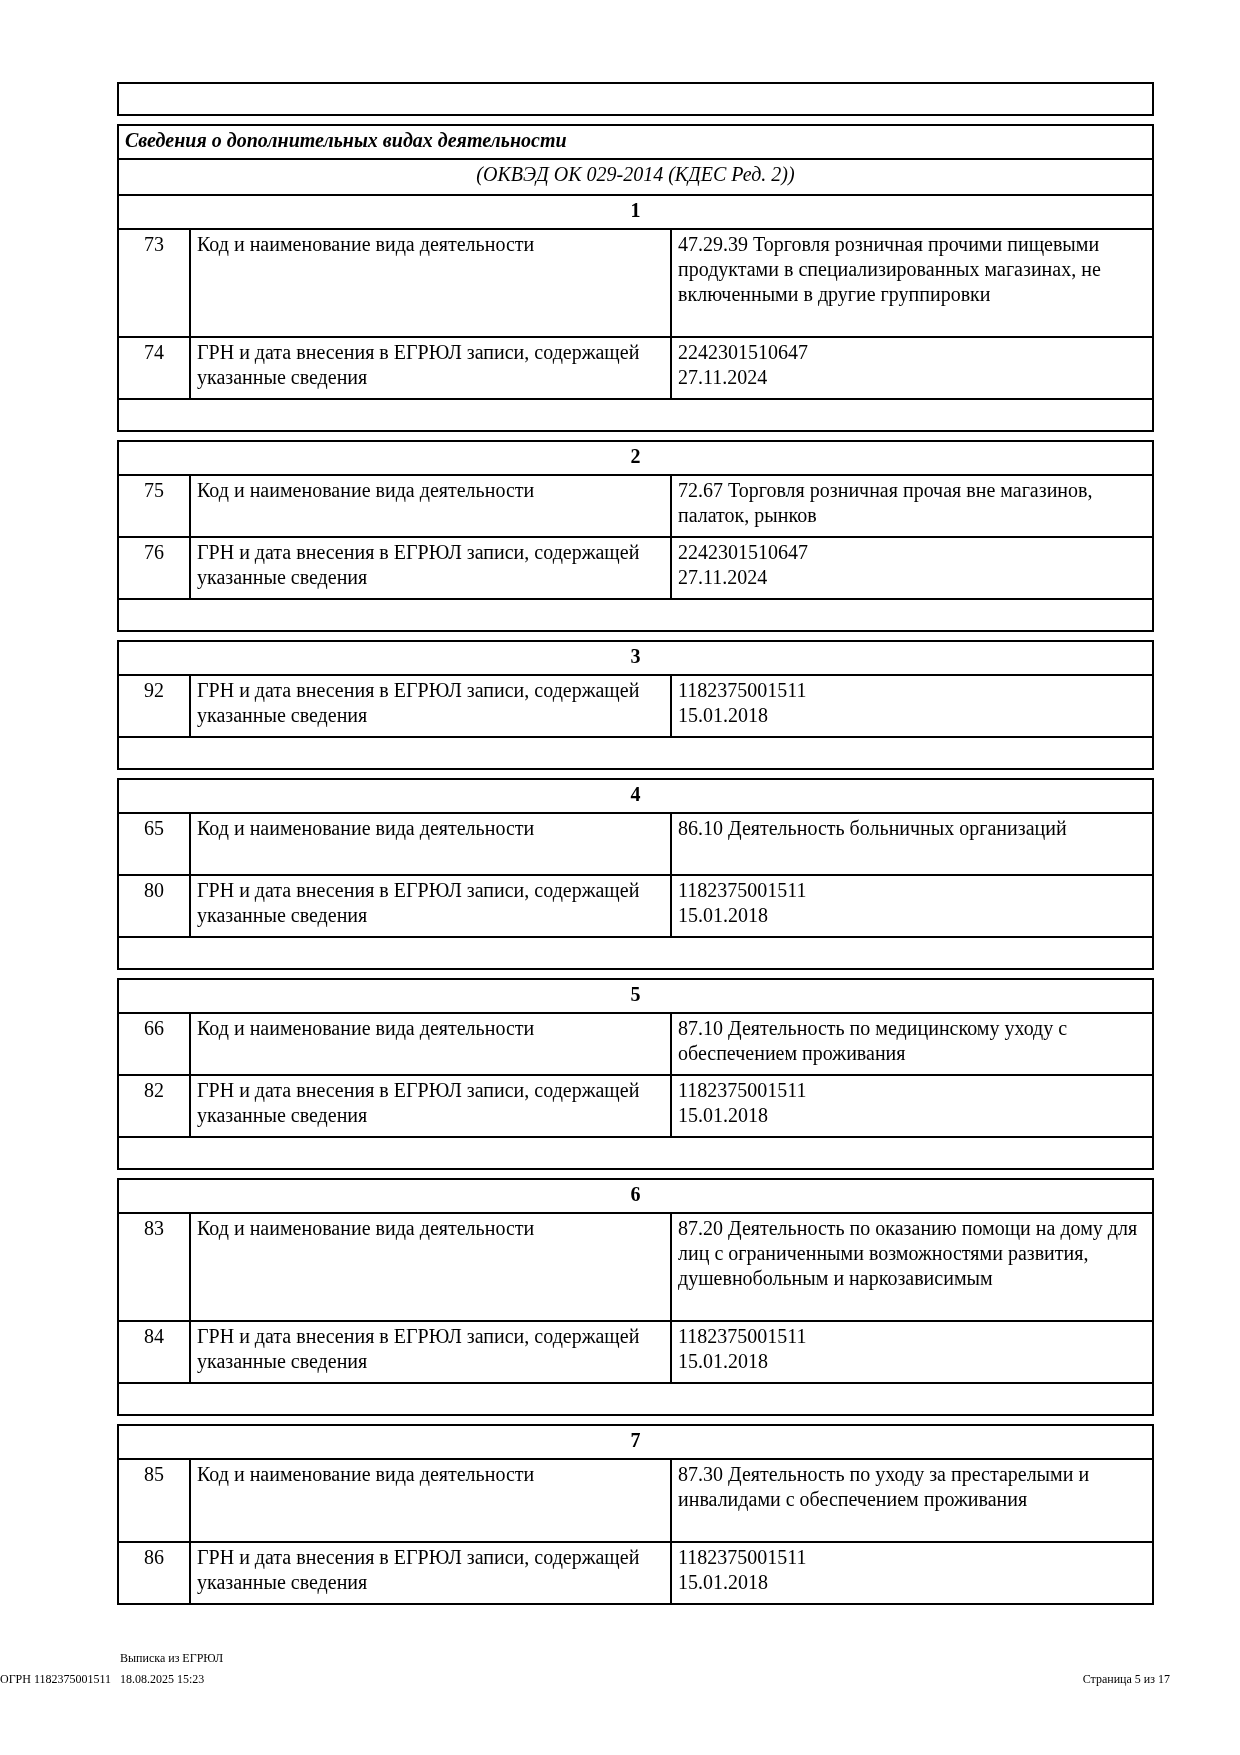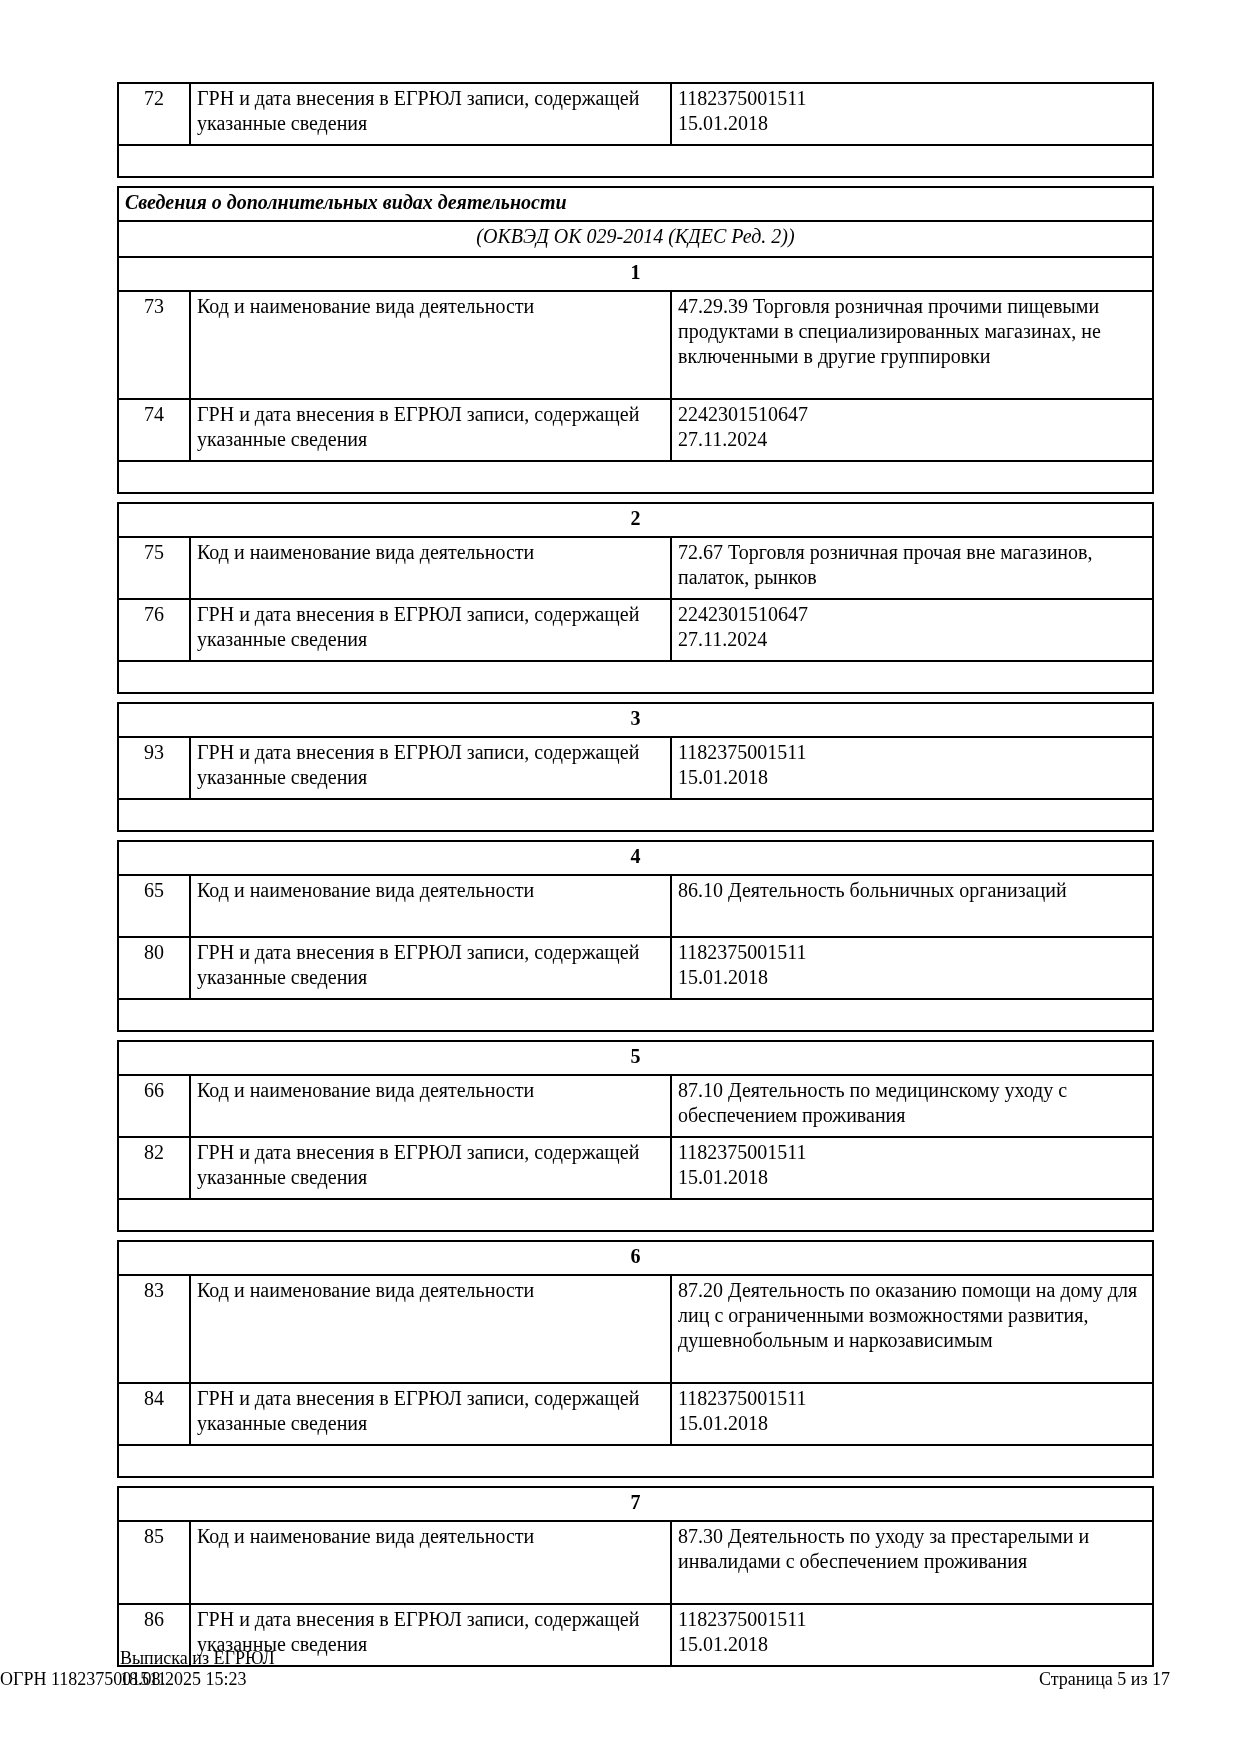--- a/index.html
+++ b/index.html
@@ -57,47 +57,39 @@
   tr.spacer td { height: 30px; padding: 0; }
 
   td.h1 { height: 28px; }
   td.h2 { height: 56px; }
   td.h3 { height: 77px; }
   td.h4 { height: 102px; }
 
   .footer {
     position: absolute;
     top: 1648px; left: 0; right: 0; height: 46px;
-    font-size: 18px; line-height: 21px;
+    font-size: 12px; line-height: 21px;
   }
   .f-left { position: absolute; left: 120px; top: 0; }
   .f-center { position: absolute; left: 0; right: 0; top: 21px; text-align: left; }
   .f-right { position: absolute; right: 70px; top: 21px; }
 </style>
 </head>
 <body>
 
 <div class="page">
   <div class="doc">
 
     <table class="blk">
       <colgroup>
           <col class="c1">
           <col class="c2">
           <col class="c3">
         </colgroup>
       <tbody>
-        <tr>
-          <td class="num">72</td>
-          <td class="lbl">ГРН и дата внесения в ЕГРЮЛ записи, содержащей указанные сведения</td>
-          <td class="val h2">
-            <div>1182375001511</div>
-            <div>15.01.2018</div>
-          </td>
-        </tr>
         <tr class="spacer">
             <td colspan="3"></td>
           </tr>
       </tbody>
     </table>
 
     <table class="blk">
       <colgroup>
           <col class="c1">
           <col class="c2">
@@ -165,21 +157,21 @@
       <colgroup>
           <col class="c1">
           <col class="c2">
           <col class="c3">
         </colgroup>
       <tbody>
         <tr>
           <td class="idx" colspan="3">3</td>
         </tr>
         <tr>
-          <td class="num">93</td>
+          <td class="num">92</td>
           <td class="lbl">ГРН и дата внесения в ЕГРЮЛ записи, содержащей указанные сведения</td>
           <td class="val h2">
             <div>1182375001511</div>
             <div>15.01.2018</div>
           </td>
         </tr>
         <tr class="spacer">
             <td colspan="3"></td>
           </tr>
       </tbody>

